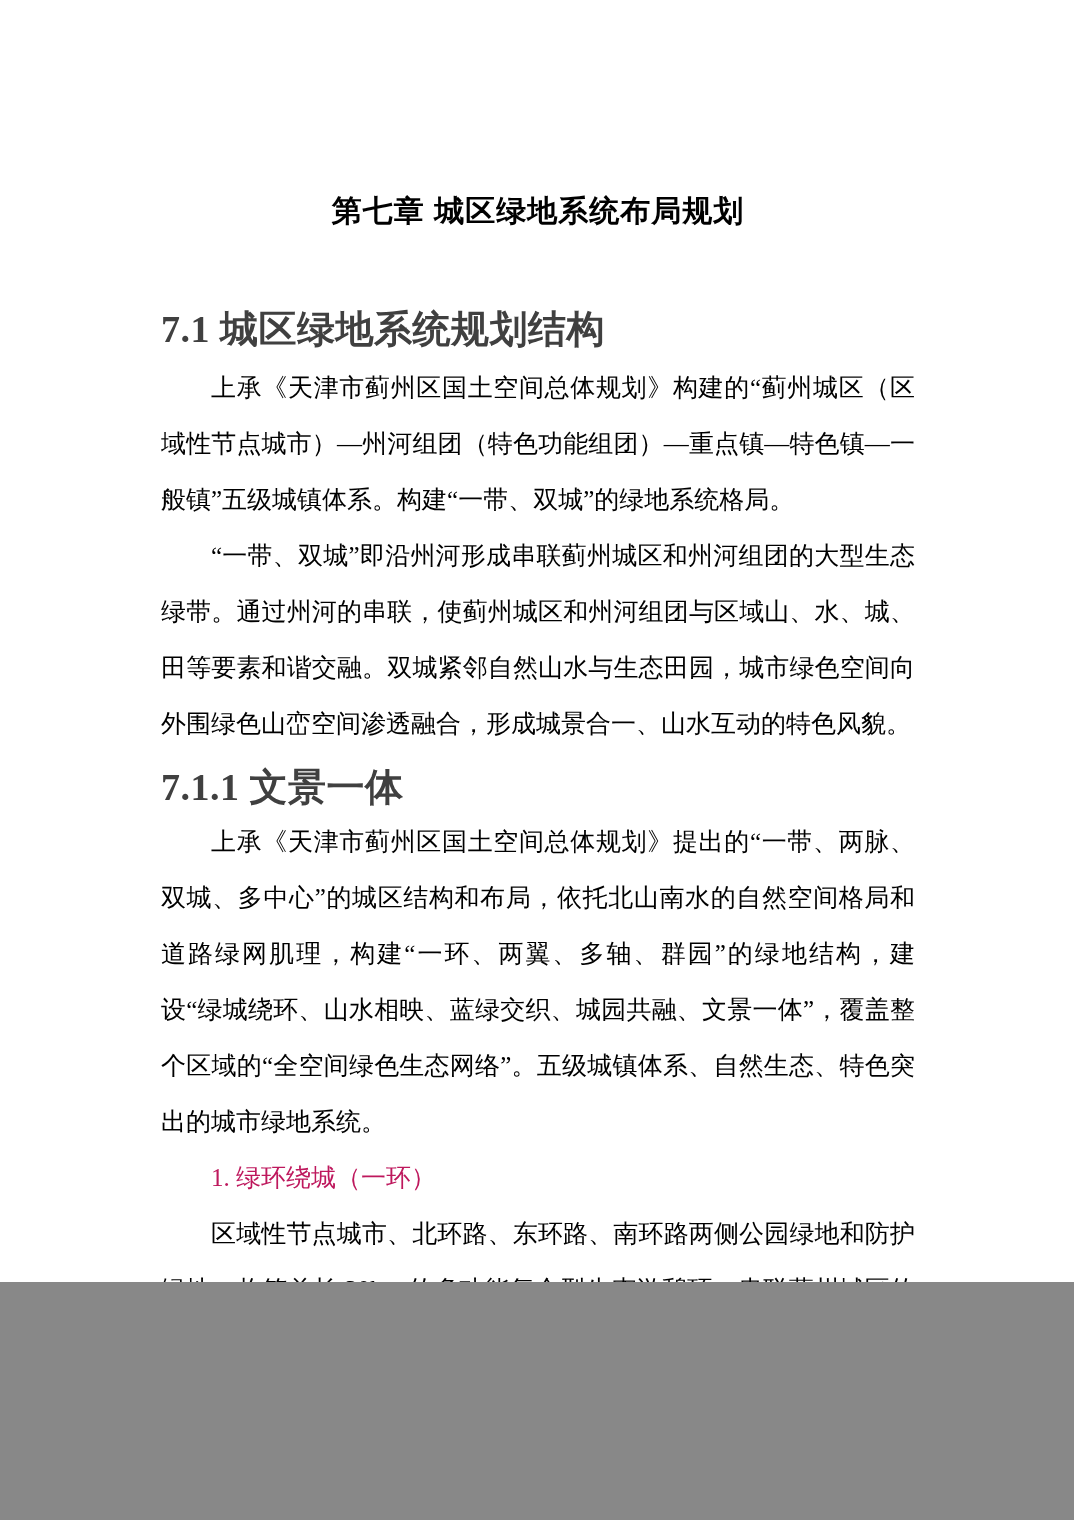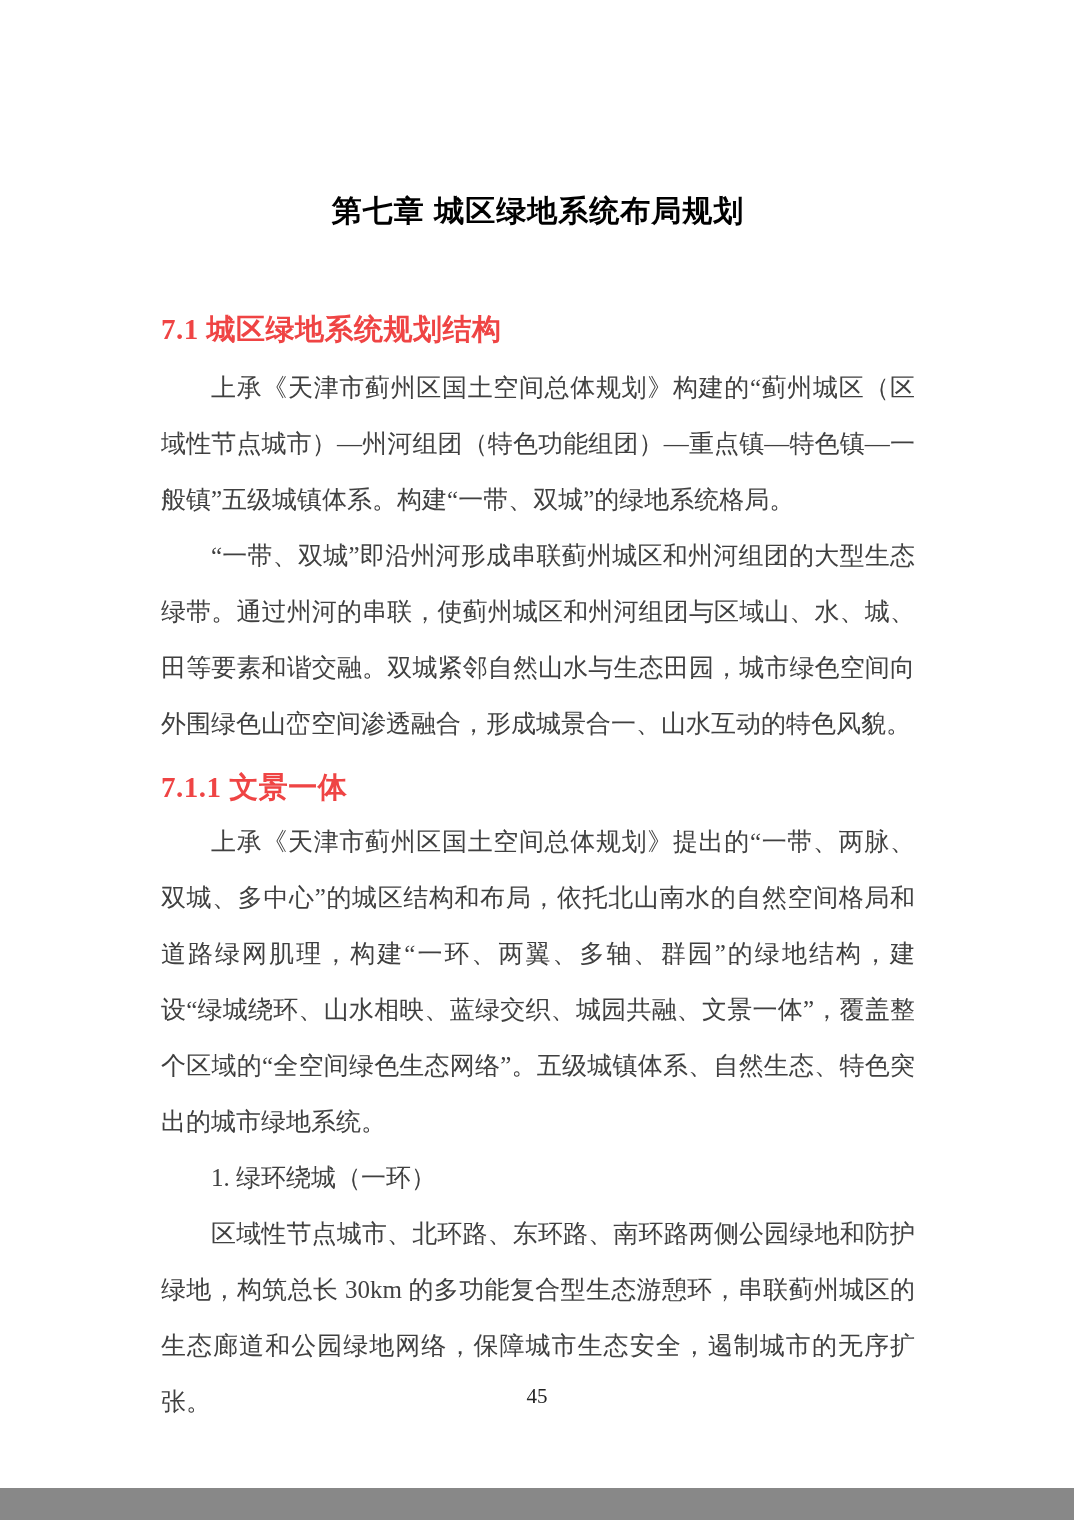--- a/index.html
+++ b/index.html
@@ -1,19 +1,19 @@
 <!DOCTYPE html>
 <html><head>
 <meta charset="utf-8">
 <style>
   * { margin: 0; padding: 0; box-sizing: border-box; }
   html, body { background: #888; }
   .page {
     width: 1074px;
-    height: 1488px;
+    height: 1282px;
     margin: 0 auto;
     background: #ffffff;
     position: relative;
     overflow: hidden;
     font-family: "Liberation Serif", "DejaVu Serif", serif;
     color: #1c1c1c;
   }
   .content {
     padding: 0 159px 0 161px;
   }
@@ -22,41 +22,41 @@
     text-align: center;
     font-family: "Liberation Sans", "DejaVu Sans", sans-serif;
     font-weight: bold;
     font-size: 30px;
     line-height: 42px;
     color: #000000;
     letter-spacing: 1px;
   }
   .section-heading {
     font-weight: bold;
-    font-size: 29px;
+    font-size: 38px;
     line-height: 42px;
-    color: #ef4444;
+    color: #404040;
     letter-spacing: 0.5px;
   }
   .heading-7-1 { margin-top: 76px; }
   .heading-7-1-1 { margin-top: 14px; }
   .para {
     font-size: 25px;
     line-height: 56px;
     text-align: justify;
     text-indent: 2em;
-    color: #404040;
+    color: #000000;
   }
   .para-first { margin-top: 10px; }
   .para-after-heading { margin-top: 6px; }
   .numbered-item {
     font-size: 25px;
     line-height: 56px;
     text-indent: 2em;
-    color: #404040;
+    color: #be185d;
   }
   .page-number {
     position: absolute;
     top: 1383px;
     left: 0;
     right: 0;
     text-align: center;
     font-size: 21px;
     line-height: 26px;
     color: #222222;

